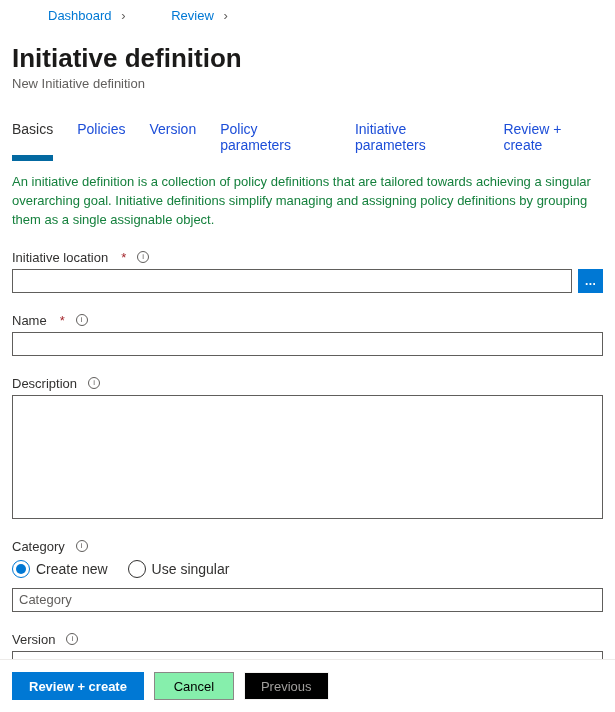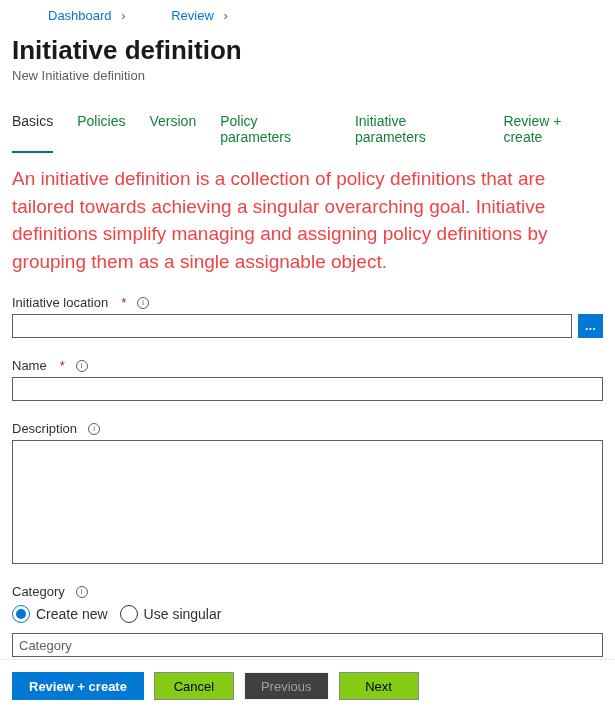--- a/index.html
+++ b/index.html
@@ -13,30 +13,30 @@
       position: relative;
     }
     .page-content { padding: 4px 12px 0 12px; }
 
     
     .breadcrumb { font-size: 13px; padding: 4px 0 6px 0; }
     .breadcrumb a { color: #0078d4; text-decoration: none; margin-left: 36px; }
     .breadcrumb .sep { color: #605e5c; margin: 0 6px; }
 
     
-    .page-title { font-size: 26px; font-weight: 600; color: #1b1a19; margin-top: 6px; }
+    .page-title { font-size: 26px; font-weight: 600; color: #1b1a19; margin-top: 14px; }
     .page-subtitle { font-size: 13px; color: #605e5c; margin-top: 2px; }
 
     
     .tabs { display: flex; gap: 24px; margin-top: 30px; border-bottom: none; }
-    .tab { font-size: 14px; color: #15803d; cursor: pointer; padding-bottom: 8px; }
-    .tab.active { color: #323130; border-bottom: 2px solid #0369a1; font-weight: 400; }
-
-    
-    .desc { margin-top: 12px; font-size: 19px; line-height: 1.45; color: #ef4444; max-width: 588px; }
+    .tab { font-size: 14px; color: #1d4ed8; cursor: pointer; padding-bottom: 8px; }
+    .tab.active { color: #323130; border-bottom: 6px solid #0369a1; font-weight: 400; }
+
+    
+    .desc { margin-top: 12px; font-size: 13px; line-height: 1.45; color: #15803d; max-width: 588px; }
 
     
     .field { margin-top: 20px; }
     .field-label { font-size: 13px; color: #323130; display: flex; align-items: center; gap: 11px; }
     .req { color: #a4262c; margin-left: 2px; }
     .info-icon { width: 12px; height: 12px; display: inline-flex; align-items: center; justify-content: center; border: 1px solid #605e5c; border-radius: 50%; font-size: 8px; color: #605e5c; line-height: 1; font-style: normal; }
     .input-row { display: flex; gap: 6px; margin-top: 4px; }
     .text-input {
       width: 100%;
       height: 24px;
@@ -63,21 +63,21 @@
       border: 1px solid #0078d4;
       color: #ffffff;
       cursor: pointer;
       display: flex; align-items: center; justify-content: center;
       font-size: 12px; font-weight: 600;
       letter-spacing: 0.5px;
       line-height: 1;
     }
 
     
-    .radio-group { display: flex; gap: 12px; margin-top: 6px; align-items: flex-end; }
+    .radio-group { display: flex; gap: 20px; margin-top: 6px; align-items: flex-end; }
     .radio-option { display: flex; align-items: center; gap: 6px; cursor: pointer; font-size: 14px; }
     .radio-outer {
       width: 18px; height: 18px; border: 1px solid #323130; border-radius: 50%;
       display: flex; align-items: center; justify-content: center;
     }
     .radio-outer.checked { border-color: #0078d4; }
     .radio-dot { width: 10px; height: 10px; border-radius: 50%; background: #0078d4; }
     .category-input-wrap { margin-top: 10px; }
 
     
@@ -87,27 +87,27 @@
       border-top: 1px solid #edebe9;
       padding: 12px;
       display: flex; gap: 10px;
       background: #ffffff;
     }
     .btn {
       height: 28px;
       padding: 0 16px;
       font-size: 13px;
       border: 1px solid #8a8886;
-      background: #84cc16;
+      background: #86efac;
       cursor: pointer;
       font-family: inherit;
       min-width: 80px;
     }
     .btn.primary { background: #0078d4; border-color: #0078d4; color: #ffffff; font-weight: 600; min-width: 130px; }
-    .btn.disabled { background: #404040; border-color: #f3f2f1; color: #a19f9d; cursor: not-allowed; }
+    .btn.disabled { background: #000000; border-color: #f3f2f1; color: #a19f9d; cursor: not-allowed; }
   </style>
 </head>
 <body>
 
 <div class="page-content">
 
   <nav class="breadcrumb">
     <a href="#">Dashboard</a>
     <span class="sep">›</span>
     <a href="#">Review</a>
@@ -192,14 +192,13 @@
       <input class="text-input" type="text" value="" style="">
     </div>
   </div>
 
 </div>
 
 <div class="footer">
   <button class="btn primary">Review + create</button>
   <button class="btn">Cancel</button>
   <button class="btn disabled">Previous</button>
-  <button class="btn">Next</button>
 </div>
 
 </body></html>

